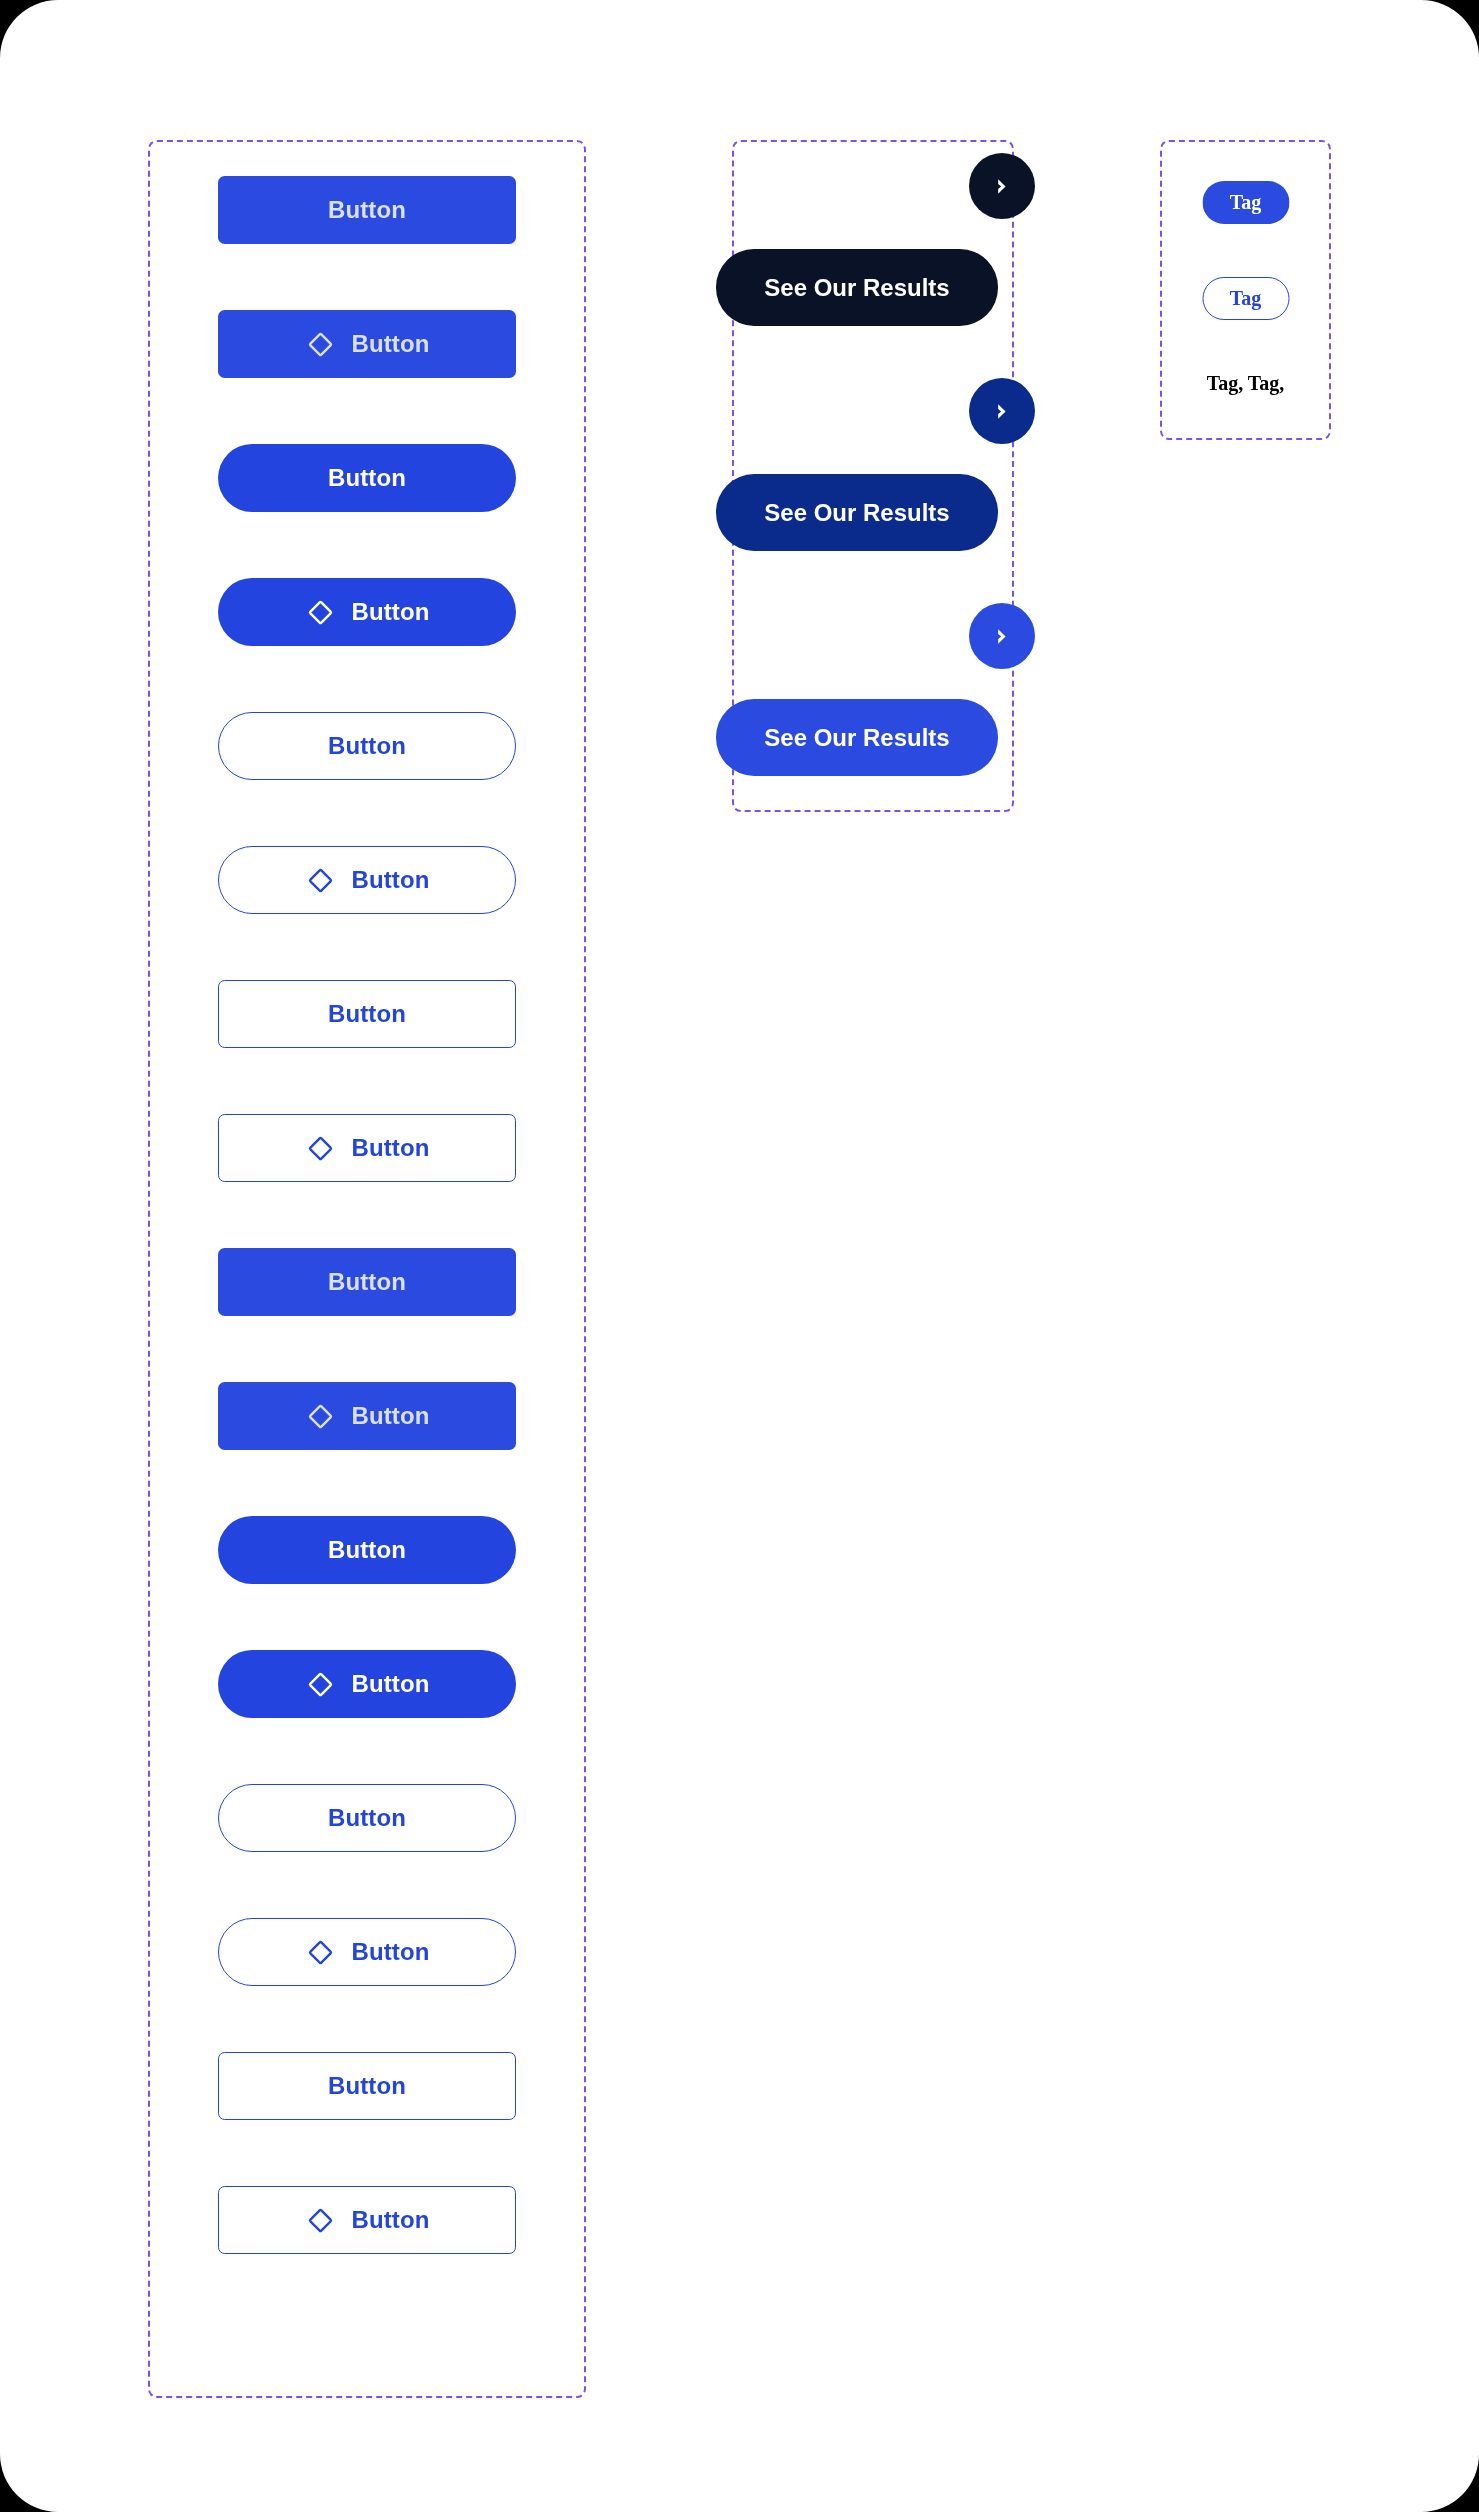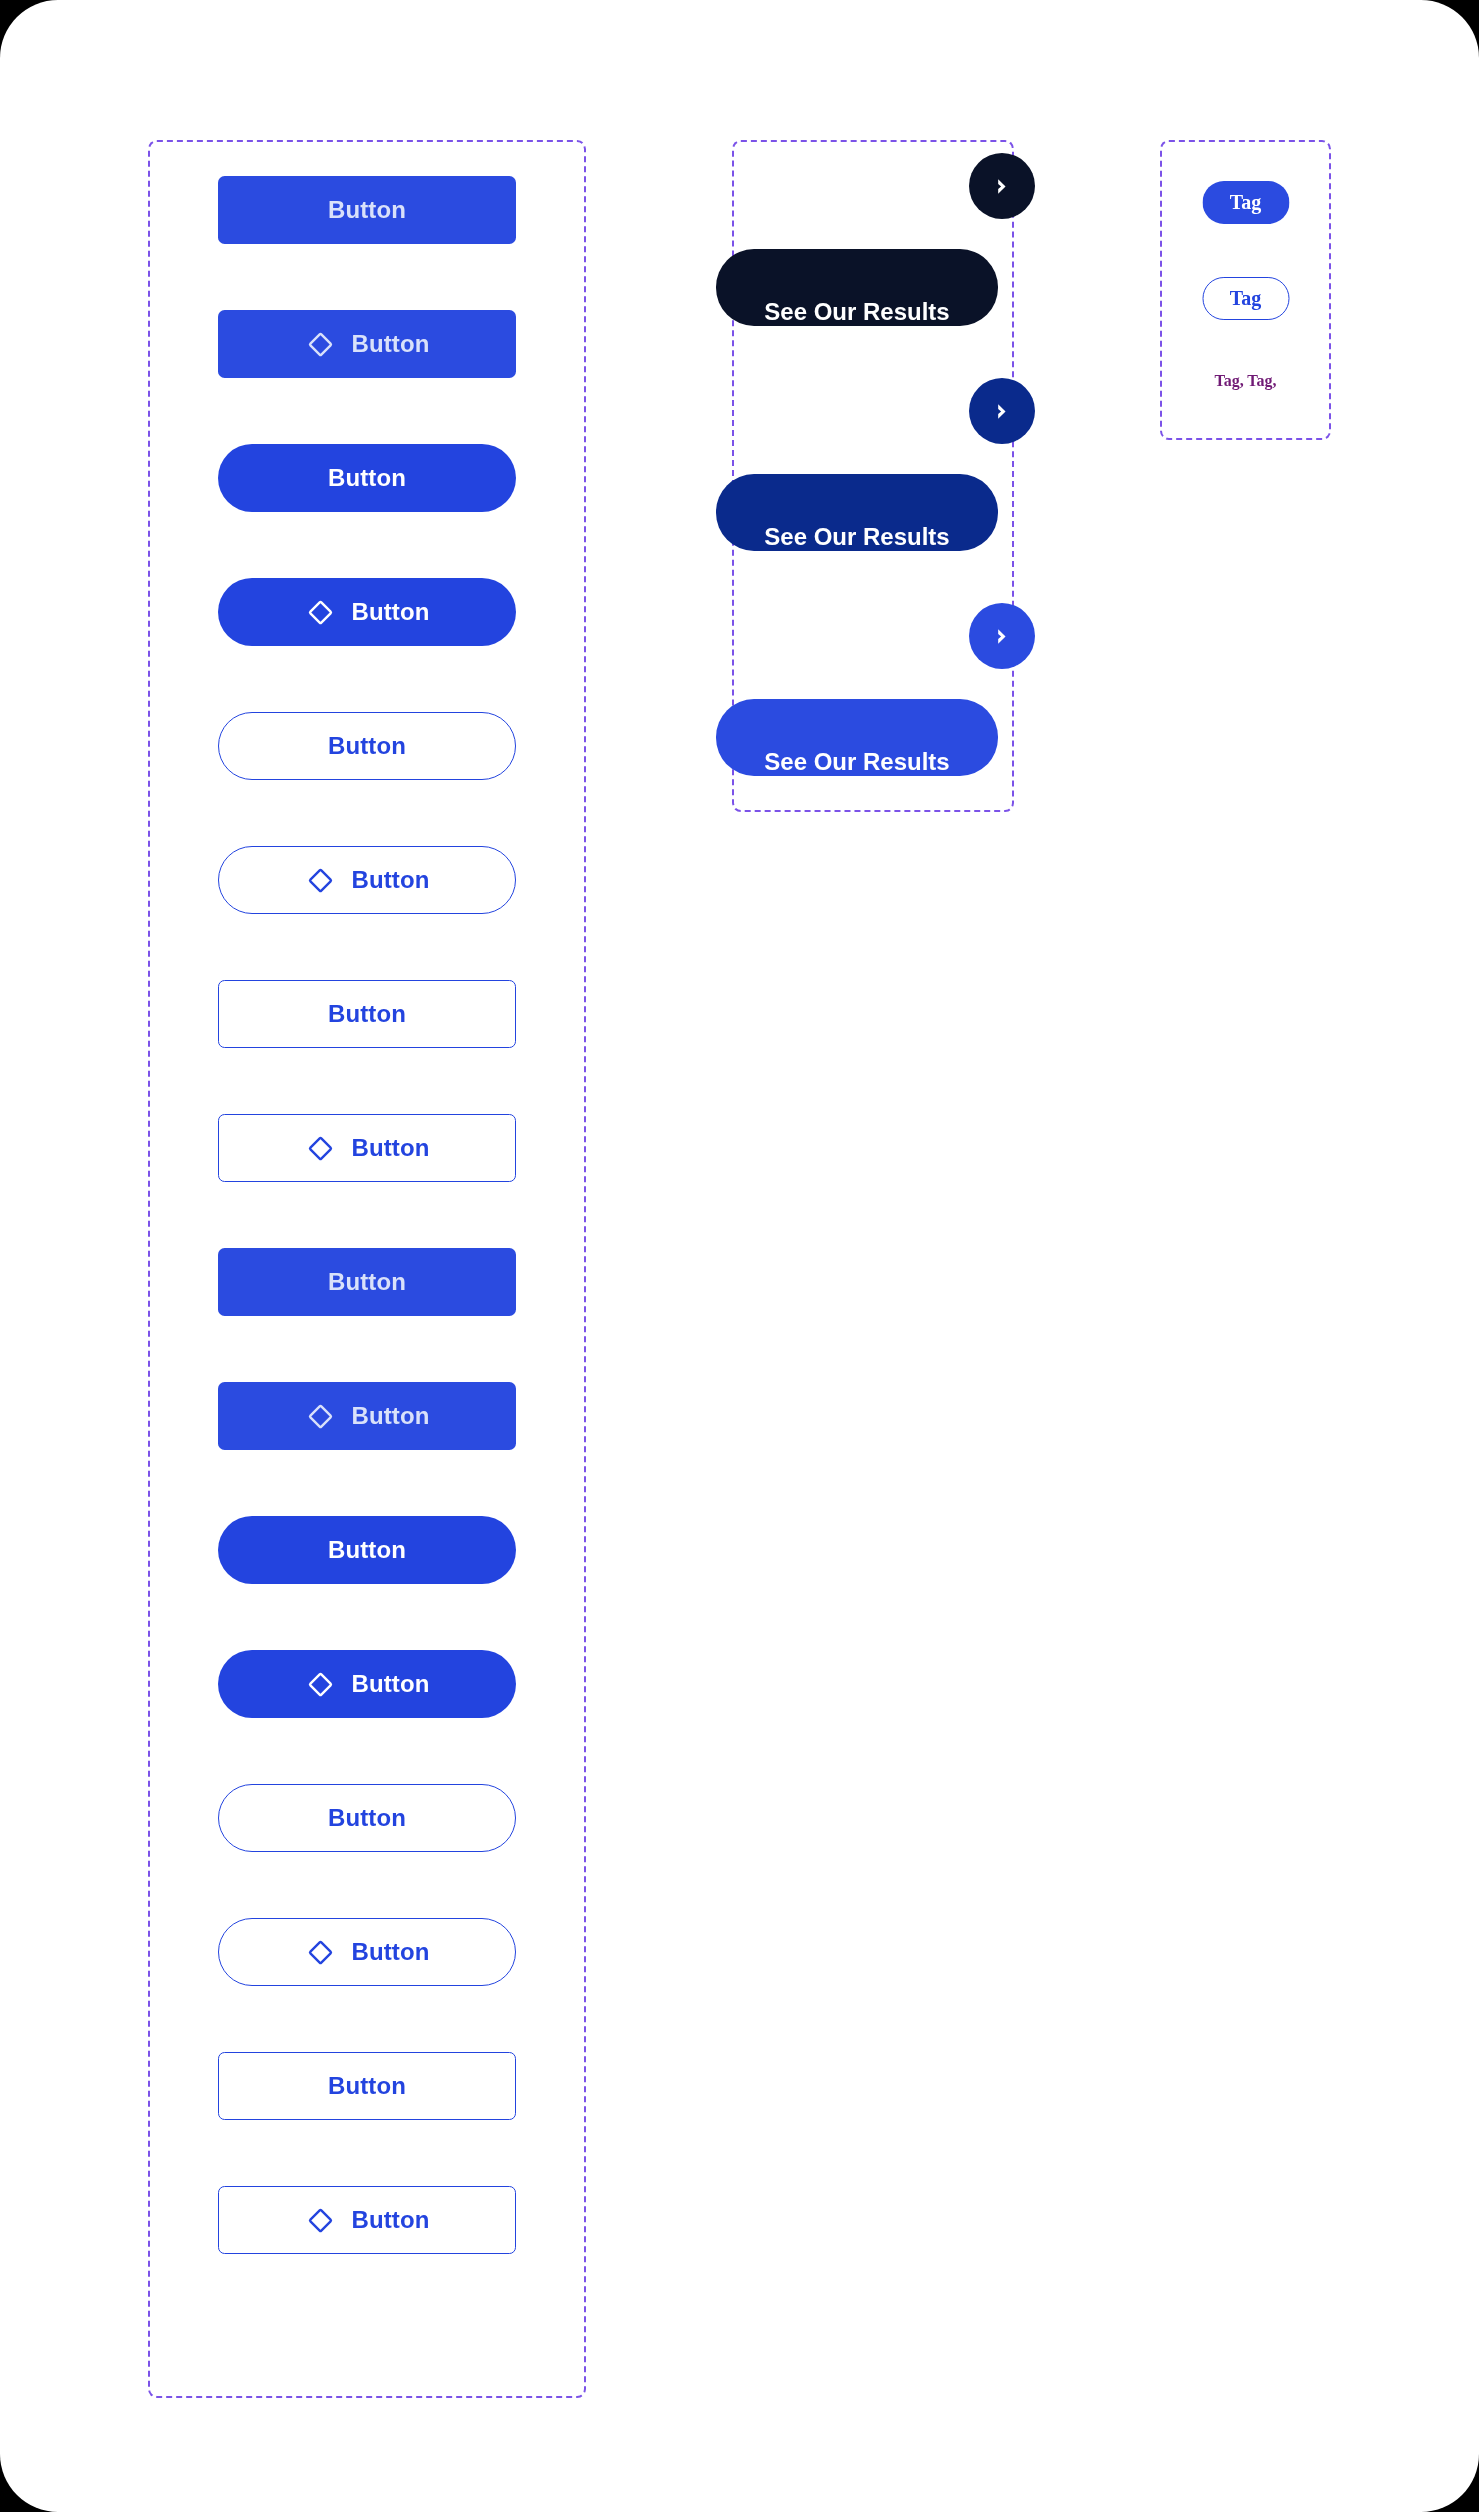--- a/index.html
+++ b/index.html
@@ -130,21 +130,21 @@
   .arrow-circle svg { display: block; }
 
   .cta-pill {
     position: absolute;
     left: -16px;
     top: 109px;
     width: 282px;
     height: 77px;
     border-radius: 38px;
     display: flex;
-    align-items: flex-end;
+    align-items: center;
     justify-content: center;
     color: #FFFFFF;
     font-size: 24px;
     font-weight: 700;
     cursor: pointer;
     user-select: none;
   }
 
   .tone-dark  { background: #0A1228; }
   .tone-navy  { background: #0A2A8C; }
@@ -176,23 +176,23 @@
     user-select: none;
   }
   .tag-filled  { top: 41px;  background: #2B4BE0; color: #FFFFFF; border: 1.5px solid transparent; }
   .tag-outline { top: 137px; background: #FFFFFF; color: #2344DF; border: 1.5px solid #2344DF; }
 
   .tag-text {
     position: absolute;
     left: 50%;
     top: 232px;
     transform: translateX(-50%);
-    font-size: 16px;
+    font-size: 20px;
     font-weight: 700;
-    color: #701a75;
+    color: #000000;
     white-space: nowrap;
     user-select: none;
   }
 </style>
 </head>
 <body>
 
 <div id="canvas">
   <div id="page-card">
 

